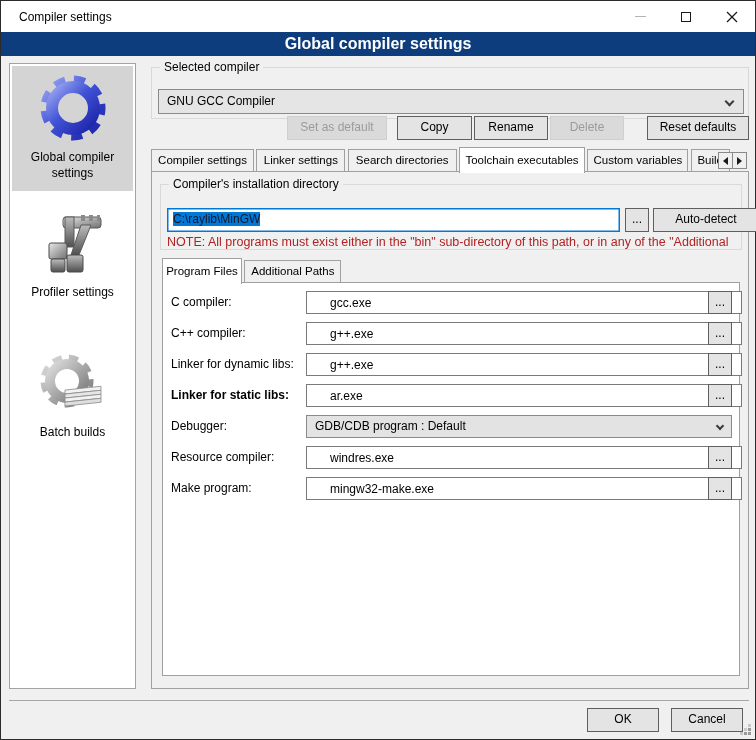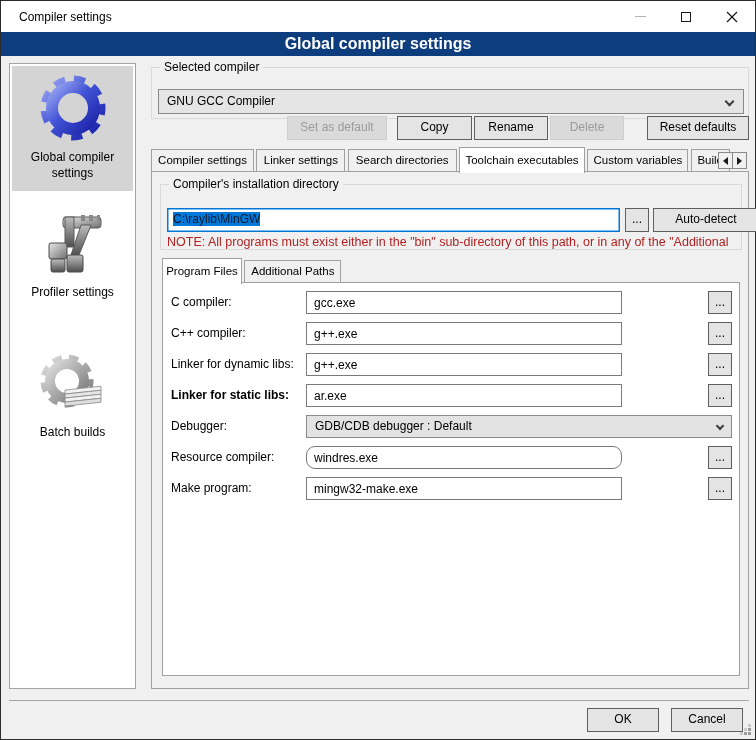--- a/index.html
+++ b/index.html
@@ -67,22 +67,22 @@
   
   #dirGroup{left:8px;top:12px;width:582px;height:66px;border-color:#d9d9d9;}
   #dirGroup .group-label{background:#f0f0f0;}
   .note{position:absolute;left:6px;top:50px;color:#b22222;font-size:12.5px;white-space:nowrap;}
 
   
   .subtabstrip{position:absolute;left:10px;top:88px;height:23px;white-space:nowrap;}
   .subpage{position:absolute;left:10px;top:110px;width:578px;height:394px;background:#fff;border:1px solid #a0a0a0;z-index:2;}
 
   .frow-label{position:absolute;left:8px;font-size:12px;line-height:23px;white-space:nowrap;}
-  .frow-input{position:absolute;left:143px;width:316px;height:23px;background:#fff;border:1px solid #7a7a7a;
-              font-size:12px;padding:0 7px;font-family:"Liberation Sans","DejaVu Sans",sans-serif;}
+  .frow-input{position:absolute;left:143px;width:436px;height:23px;background:#fff;border:1px solid #7a7a7a;
+              font-size:12px;padding:0 23px;font-family:"Liberation Sans","DejaVu Sans",sans-serif;}
   .browse-sm{left:545px;width:24px;height:23px;line-height:20px;}
   .fcombo{left:143px;width:426px;height:23px;background:#e3e3e3;line-height:21px;}
   .fcombo .chev{top:7px;right:8px;width:6px;height:6px;}
 
   
   .separator{position:absolute;left:8px;top:699px;width:740px;height:1px;background:#a6a6a6;}
   .grip{position:absolute;right:4px;bottom:4px;width:3px;height:3px;background:#9a9a9a;
         box-shadow:-4px 0 0 #9a9a9a,0 -4px 0 #9a9a9a,-8px 0 0 #c9c9c9,0 -8px 0 #c9c9c9,-4px -4px 0 #c9c9c9;}
 </style>
 </head>
@@ -238,26 +238,26 @@
       <span class="frow-label" style="top:70px;">Linker for dynamic libs:</span>
       <input class="frow-input" style="top: 70px;" value="g++.exe">
       <div class="btn browse-sm" style="top:70px;">...</div>
 
       <span class="frow-label" style="top:101px;font-weight:bold;">Linker for static libs:</span>
       <input class="frow-input" style="top: 101px;" value="ar.exe">
       <div class="btn browse-sm" style="top:101px;">...</div>
 
       <span class="frow-label" style="top:132px;">Debugger:</span>
       <div class="combo fcombo" style="top:132px;">
-        <span>GDB/CDB debugger : Default</span>
+        <span>GDB/CDB program : Default</span>
         <span class="chev"></span>
       </div>
 
       <span class="frow-label" style="top:163px;">Resource compiler:</span>
-      <input class="frow-input" style="top: 163px; border-radius: 9px;" value="windres.exe">
+      <input class="frow-input" style="top: 163px;" value="windres.exe">
       <div class="btn browse-sm" style="top:163px;">...</div>
 
       <span class="frow-label" style="top:194px;">Make program:</span>
       <input class="frow-input" style="top: 194px;" value="mingw32-make.exe">
       <div class="btn browse-sm" style="top:194px;">...</div>
     </div>
   </div>
 
   <div class="separator"></div>
   <div class="btn" style="left:586px;top:707px;width:72px;">OK</div>

